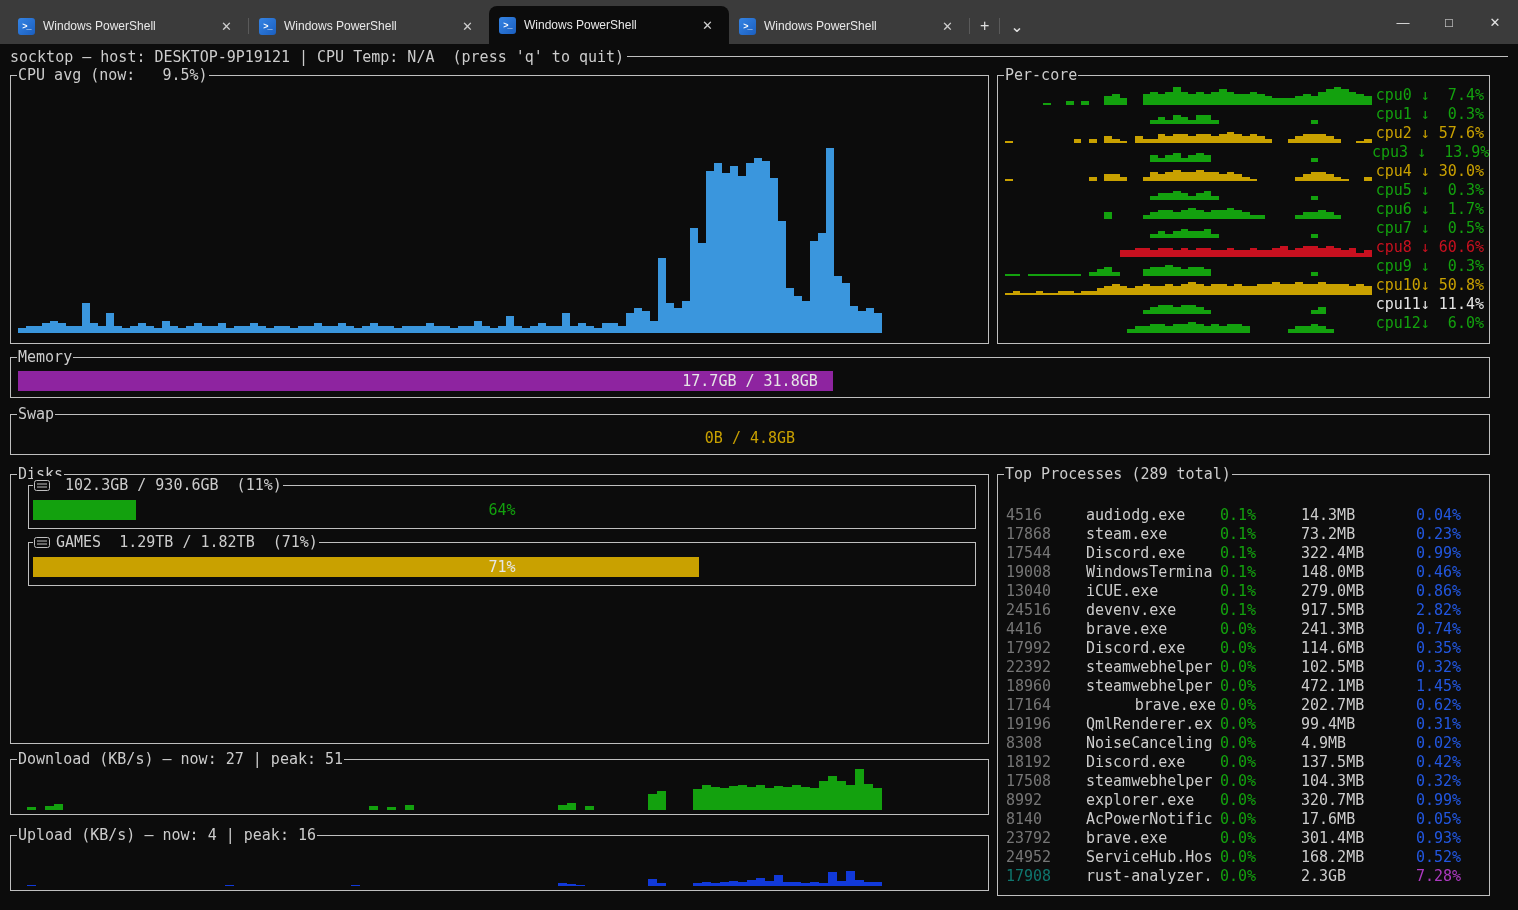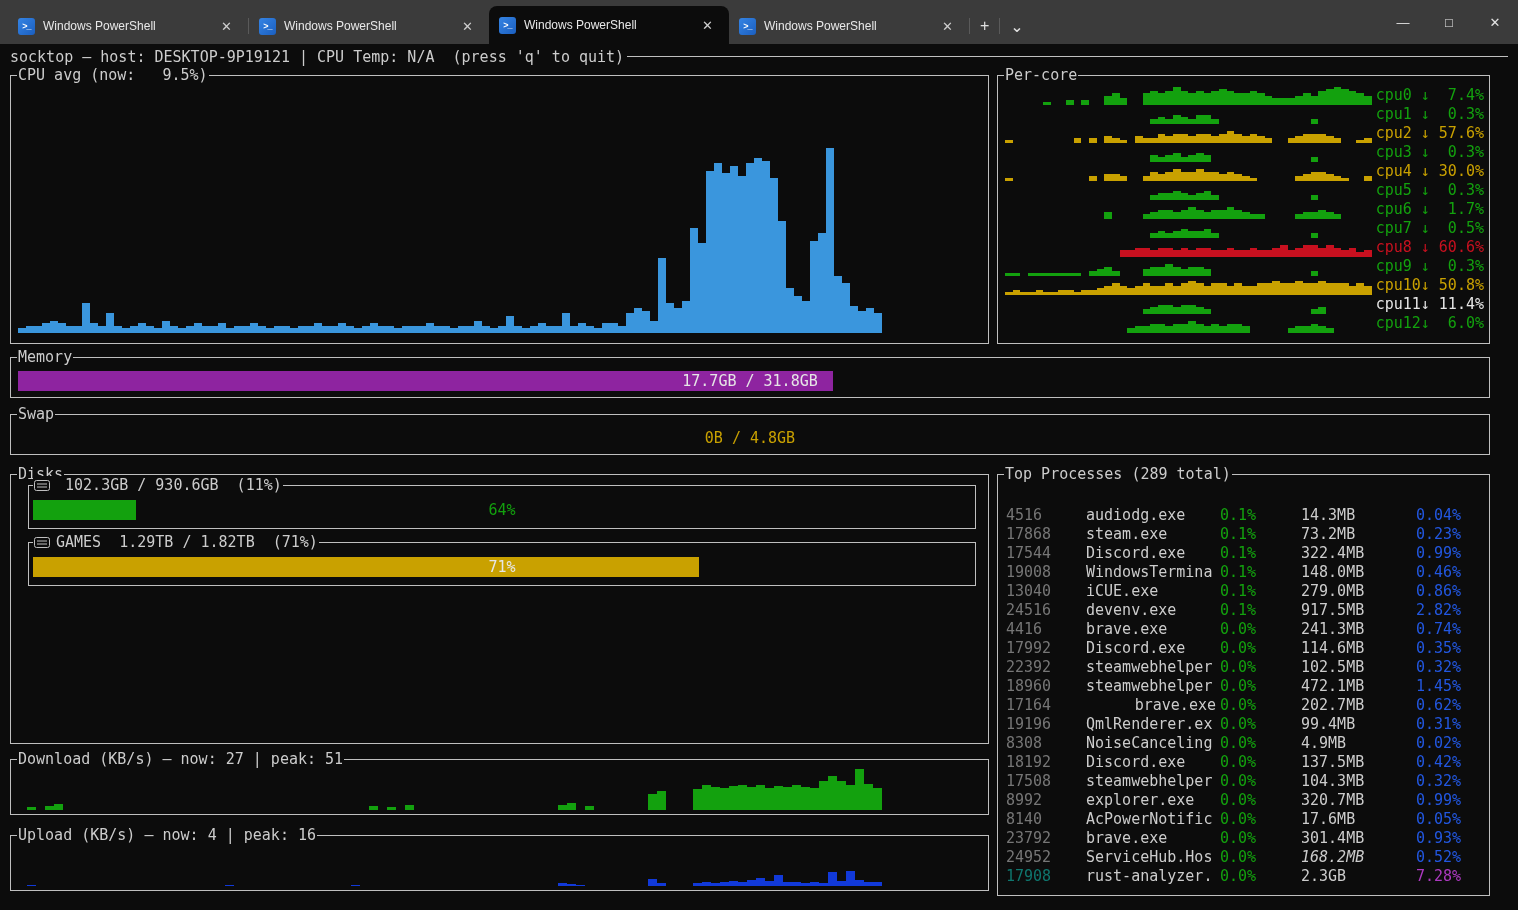--- a/index.html
+++ b/index.html
@@ -45,21 +45,21 @@
   
   .gauge{position:absolute;left:7px;right:7px;top:13px;height:20px;}
   .gauge .fill{position:absolute;left:0;top:0;bottom:0;}
   .gauge .glabel{position:absolute;left:0;width:100%;text-align:center;line-height:20px;white-space:pre;}
   
   .subpanel{position:absolute;left:17px;width:948px;height:44px;border:1px solid #BFBFBF;box-sizing:border-box;}
   .subpanel .ptitle{top:-10px;left:4px;display:flex;align-items:center;gap:6px;}
   .subpanel .gauge{left:4px;right:4px;top:14px;height:20px;}
   
   #core-rows{position:absolute;left:7px;right:5px;top:10px;}
-  .corerow{height:19px;display:flex;align-items:center;}
+  .corerow{height:19px;display:flex;align-items:flex-end;}
   .spark{flex:1;height:18px;display:flex;align-items:flex-end;overflow:hidden;}
   .spark i{flex:1;display:block;}
   .corelabel{width:112px;text-align:right;white-space:pre;line-height:19px;}
   
   .prow{position:absolute;left:0;width:100%;height:19px;}
   .prow span{position:absolute;white-space:pre;line-height:19px;}
   .c-pid{left:8px;}  .c-name{left:88px;width:130px;overflow:hidden;}
   .c-cpu{left:222px;} .c-mem{left:303px;} .c-memp{left:418px;}
 </style>
 </head>
@@ -429,21 +429,21 @@
               <i style="height: 0%; background: transparent;"></i>
               <i style="height: 25%; background: rgb(19, 161, 14);"></i>
               <i style="height: 0%; background: transparent;"></i>
               <i style="height: 0%; background: transparent;"></i>
               <i style="height: 0%; background: transparent;"></i>
               <i style="height: 0%; background: transparent;"></i>
               <i style="height: 0%; background: transparent;"></i>
               <i style="height: 0%; background: transparent;"></i>
               <i style="height: 0%; background: transparent;"></i>
             </div>
-            <div class="corelabel" style="color: rgb(19, 161, 14);">cpu3 ↓  0.3%</div>
+            <div class="corelabel" style="color: rgb(19, 161, 14);">cpu3 ↓  13.9%</div>
           </div>
           <div class="corerow">
             <div class="spark">
               <i style="height: 13%; background: rgb(201, 161, 0);"></i>
               <i style="height: 0%; background: transparent;"></i>
               <i style="height: 0%; background: transparent;"></i>
               <i style="height: 0%; background: transparent;"></i>
               <i style="height: 0%; background: transparent;"></i>
               <i style="height: 0%; background: transparent;"></i>
               <i style="height: 0%; background: transparent;"></i>
@@ -1088,21 +1088,21 @@
             <span class="c-pid" style="color: rgb(118, 118, 118);">23792</span>
             <span class="c-name" style="color: rgb(204, 204, 204);">brave.exe</span>
             <span class="c-cpu" style="color: rgb(19, 161, 14);">0.0%</span>
             <span class="c-mem" style="color: rgb(204, 204, 204);">301.4MB</span>
             <span class="c-memp" style="color: rgb(34, 87, 224);">0.93%</span>
           </div>
           <div class="prow" style="top: 373px;">
             <span class="c-pid" style="color: rgb(118, 118, 118);">24952</span>
             <span class="c-name" style="color: rgb(204, 204, 204);">ServiceHub.Hos</span>
             <span class="c-cpu" style="color: rgb(19, 161, 14);">0.0%</span>
-            <span class="c-mem" style="color: rgb(204, 204, 204); font-style: italic;">168.2MB</span>
+            <span class="c-mem" style="color: rgb(204, 204, 204);">168.2MB</span>
             <span class="c-memp" style="color: rgb(34, 87, 224);">0.52%</span>
           </div>
           <div class="prow" style="top: 392px;">
             <span class="c-pid" style="color: #0f766e;">17908</span>
             <span class="c-name" style="color: rgb(204, 204, 204);">rust-analyzer.</span>
             <span class="c-cpu" style="color: rgb(19, 161, 14);">0.0%</span>
             <span class="c-mem" style="color: rgb(204, 204, 204);">2.3GB</span>
             <span class="c-memp" style="color: rgb(172, 57, 192);">7.28%</span>
           </div>
         </div>

